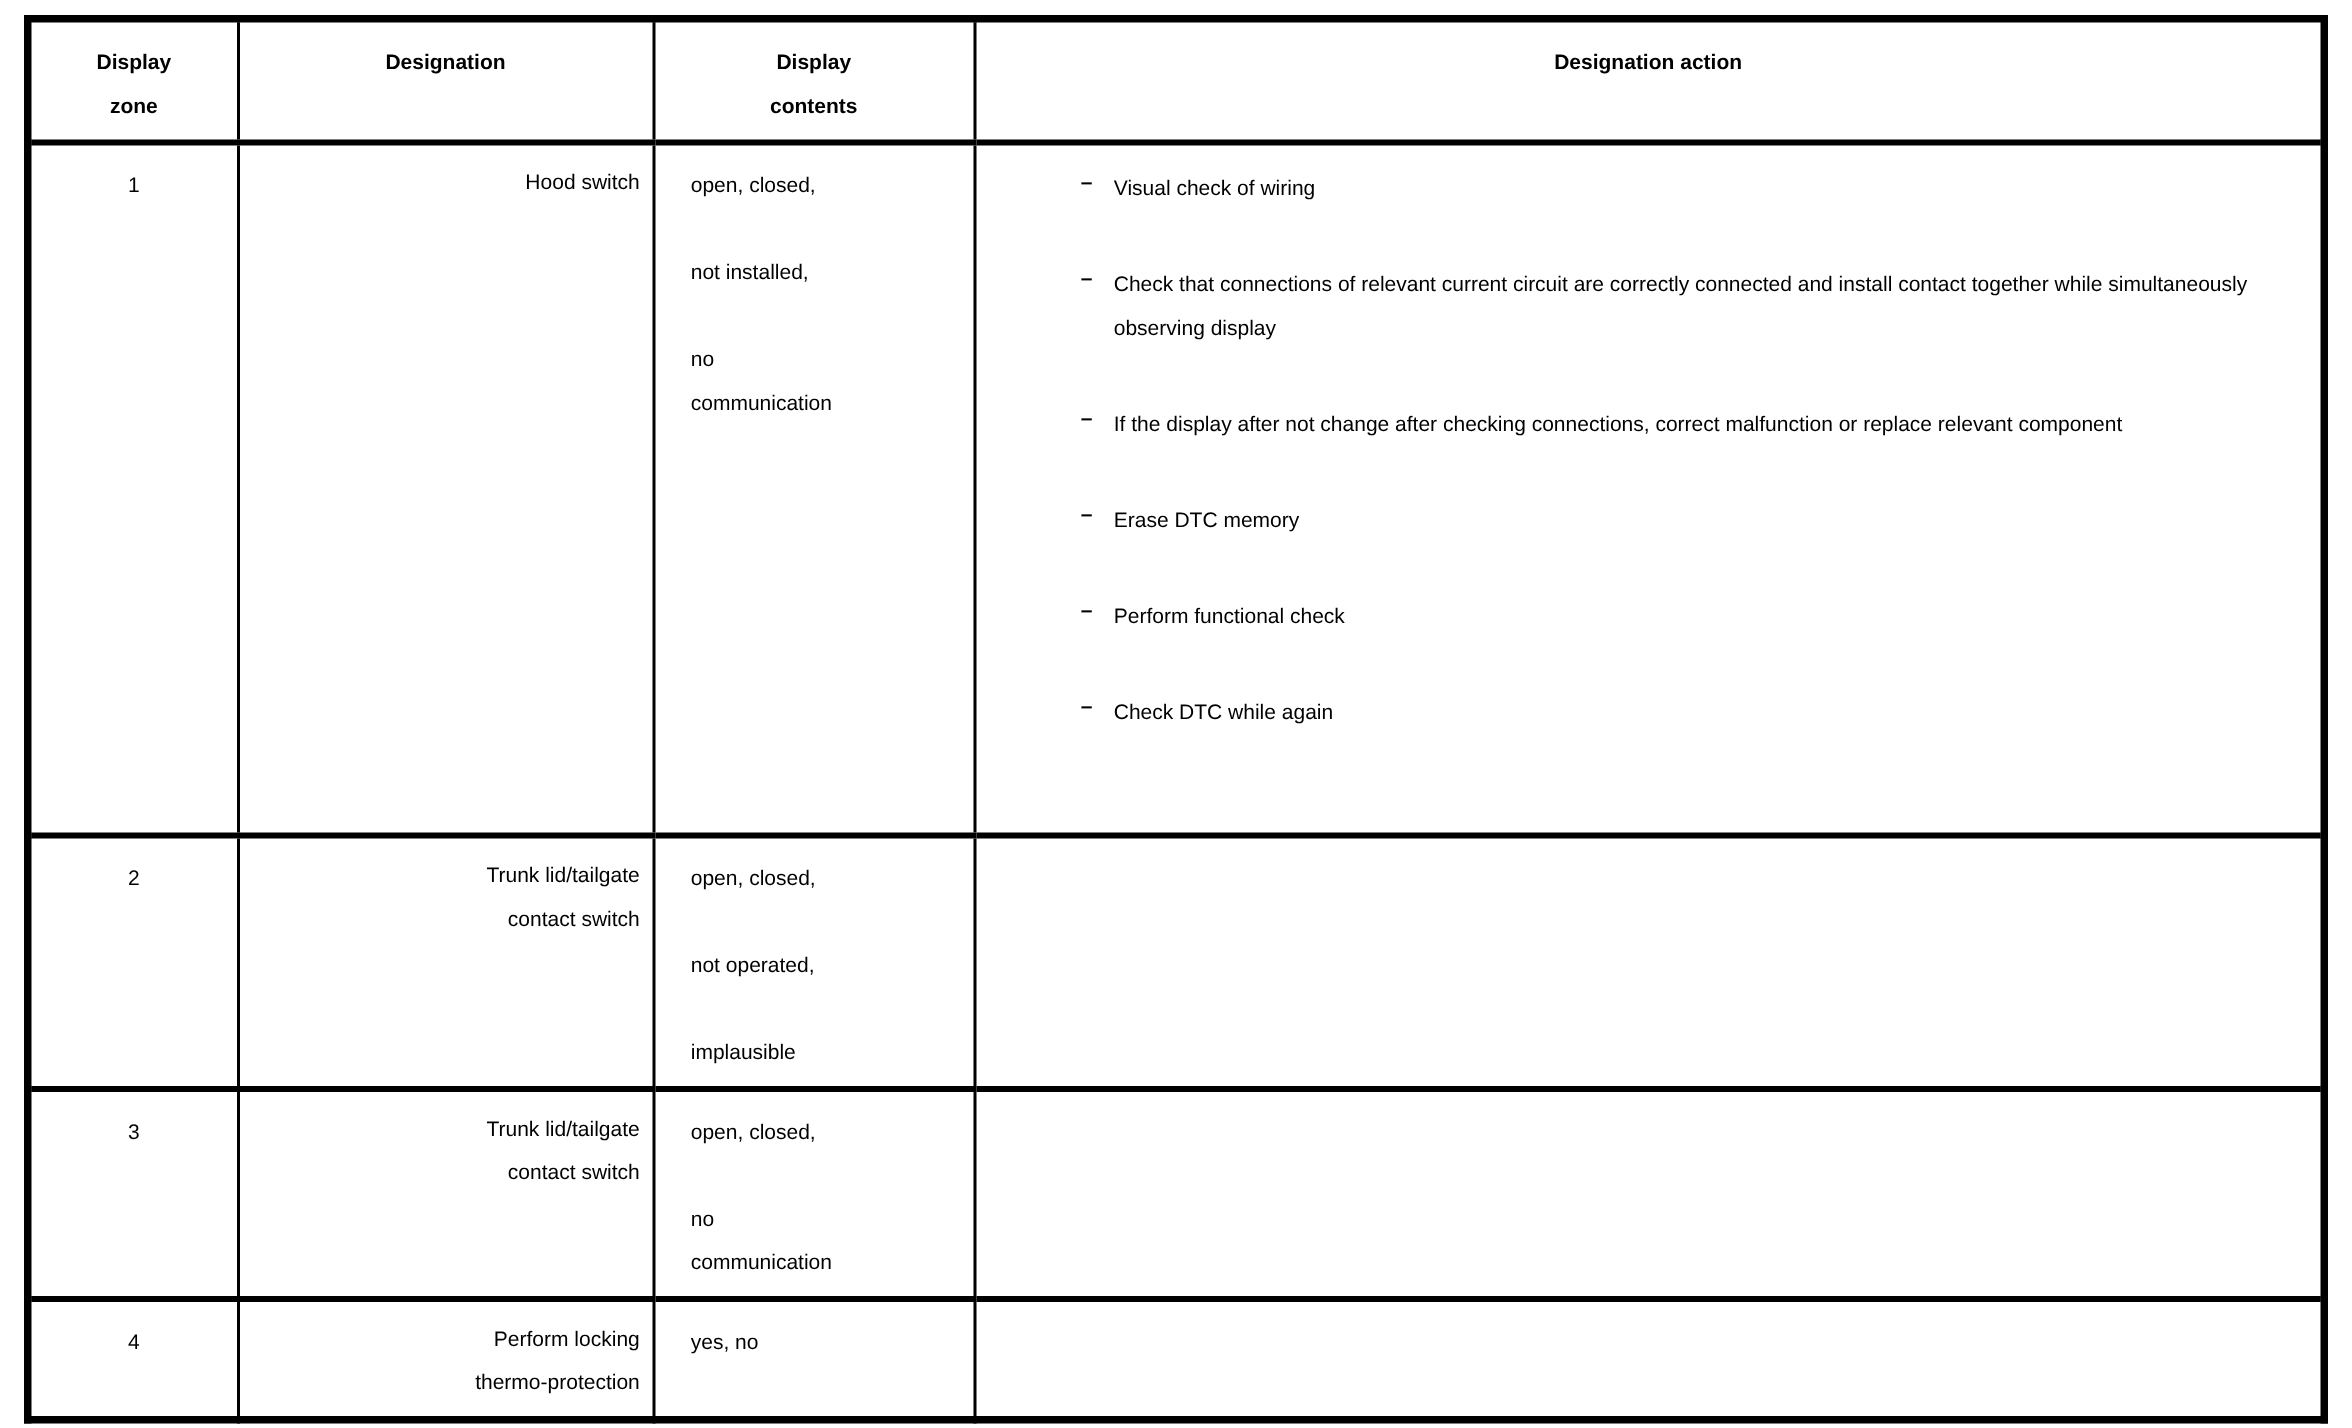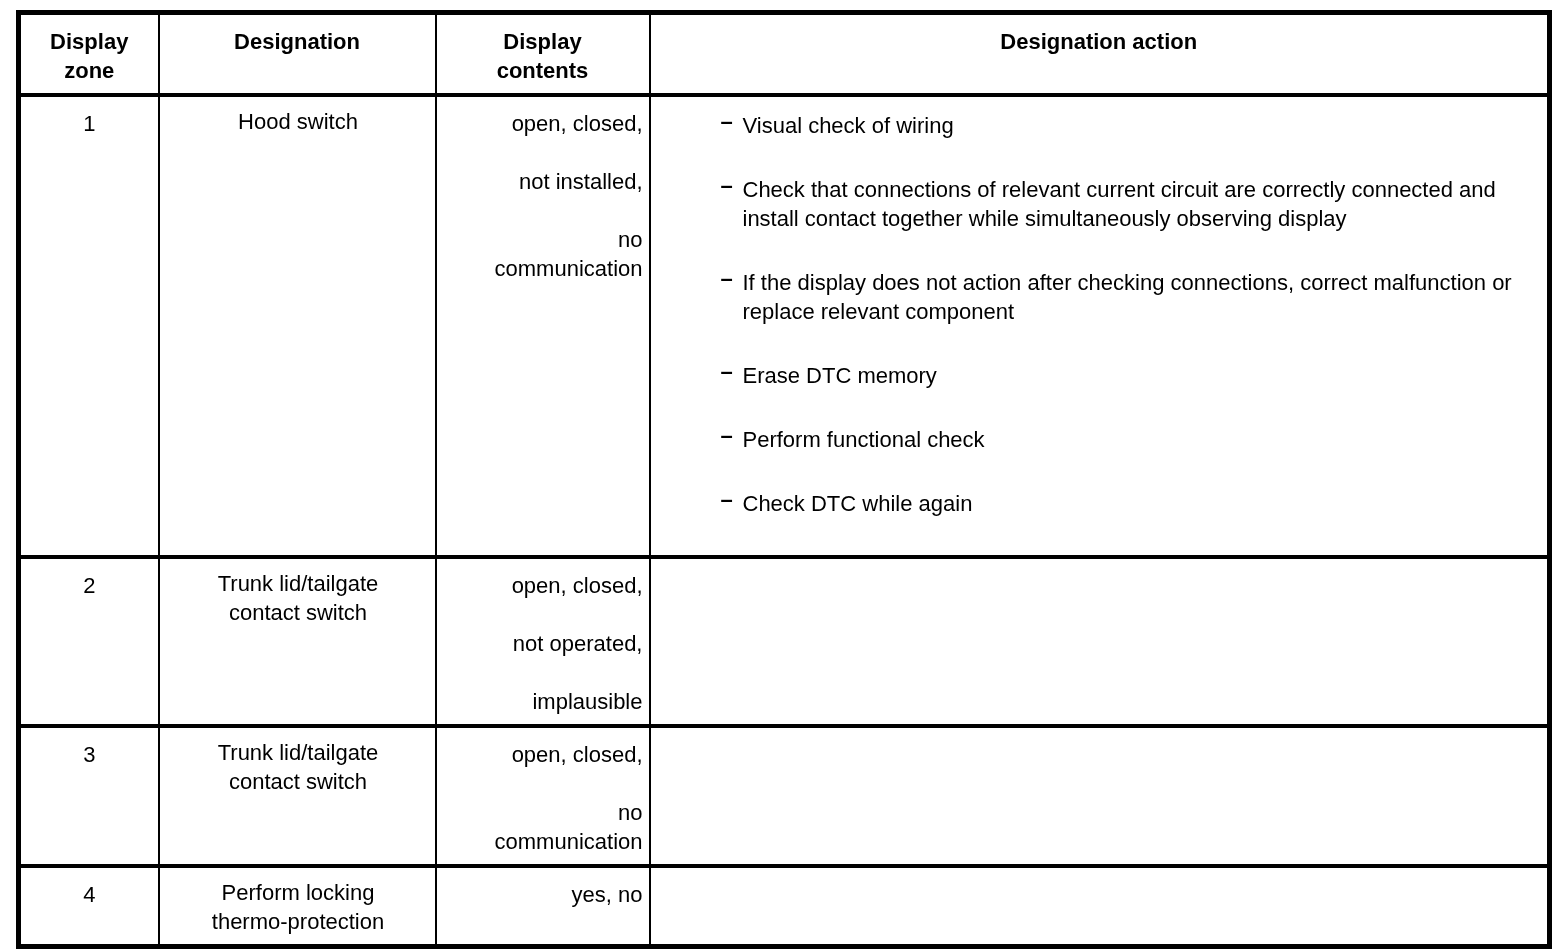--- a/index.html
+++ b/index.html
@@ -23,40 +23,40 @@
     border: 5px solid #000000;
     background: #ffffff;
   }
   .doc-table th, .doc-table td {
     border-left: 2px solid #000000;
     border-right: 2px solid #000000;
     border-top: 4px solid #000000;
     border-bottom: 4px solid #000000;
     vertical-align: top;
     box-sizing: border-box;
-    font-size: 22px;
+    font-size: 14px;
     line-height: 29px;
   }
   .doc-table th {
     font-weight: bold;
     text-align: center;
     padding: 12px 6px 8px 6px;
     white-space: pre-line;
   }
   td.zone {
     text-align: center;
     padding-top: 12px;
   }
   td.desig {
-    text-align: center;
+    text-align: right;
     padding: 10px 8px 8px 10px;
     white-space: pre-line;
   }
   td.contents {
-    text-align: right;
+    text-align: left;
     padding: 12px 6px 8px 24px;
     white-space: pre-line;
   }
   td.action {
     padding: 14px 20px 10px 70px;
   }
   ul.action-list {
     list-style: none;
     margin: 0;
     padding: 0;
@@ -109,21 +109,21 @@
         <td class="contents">open, closed,
 
 not installed,
 
 no
 communication</td>
         <td class="action">
           <ul class="action-list">
             <li><span class="dash">–</span><span>Visual check of wiring</span></li>
             <li><span class="dash">–</span><span>Check that connections of relevant current circuit are correctly connected and install contact together while simultaneously observing display</span></li>
-            <li><span class="dash">–</span><span>If the display does not action after checking connections, correct malfunction or replace relevant component</span></li>
+            <li><span class="dash">–</span><span>If the display after not change after checking connections, correct malfunction or replace relevant component</span></li>
             <li><span class="dash">–</span><span>Erase DTC memory</span></li>
             <li><span class="dash">–</span><span>Perform functional check</span></li>
             <li><span class="dash">–</span><span>Check DTC while again</span></li>
           </ul>
         </td>
       </tr>
       <tr class="row-2">
         <td class="zone">2</td>
         <td class="desig">Trunk lid/tailgate
 contact switch</td>

